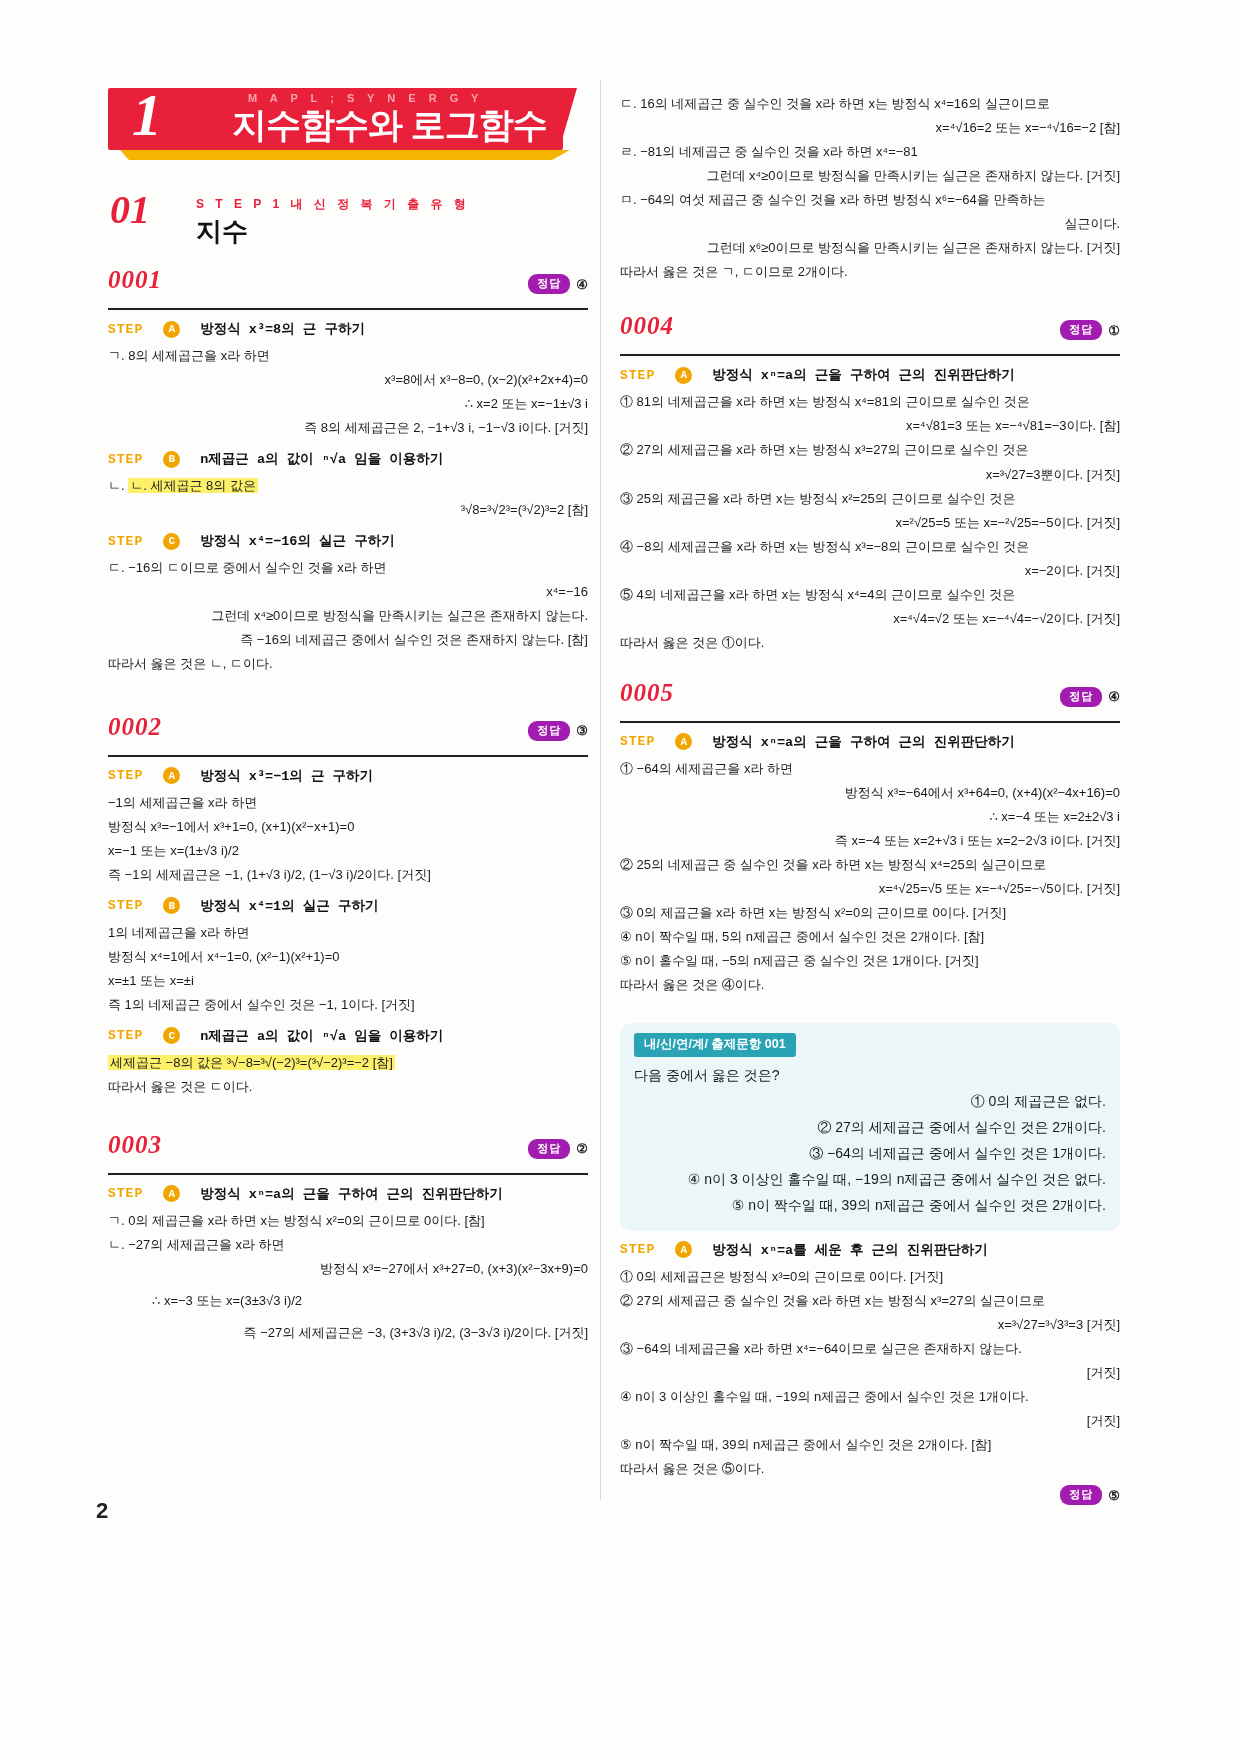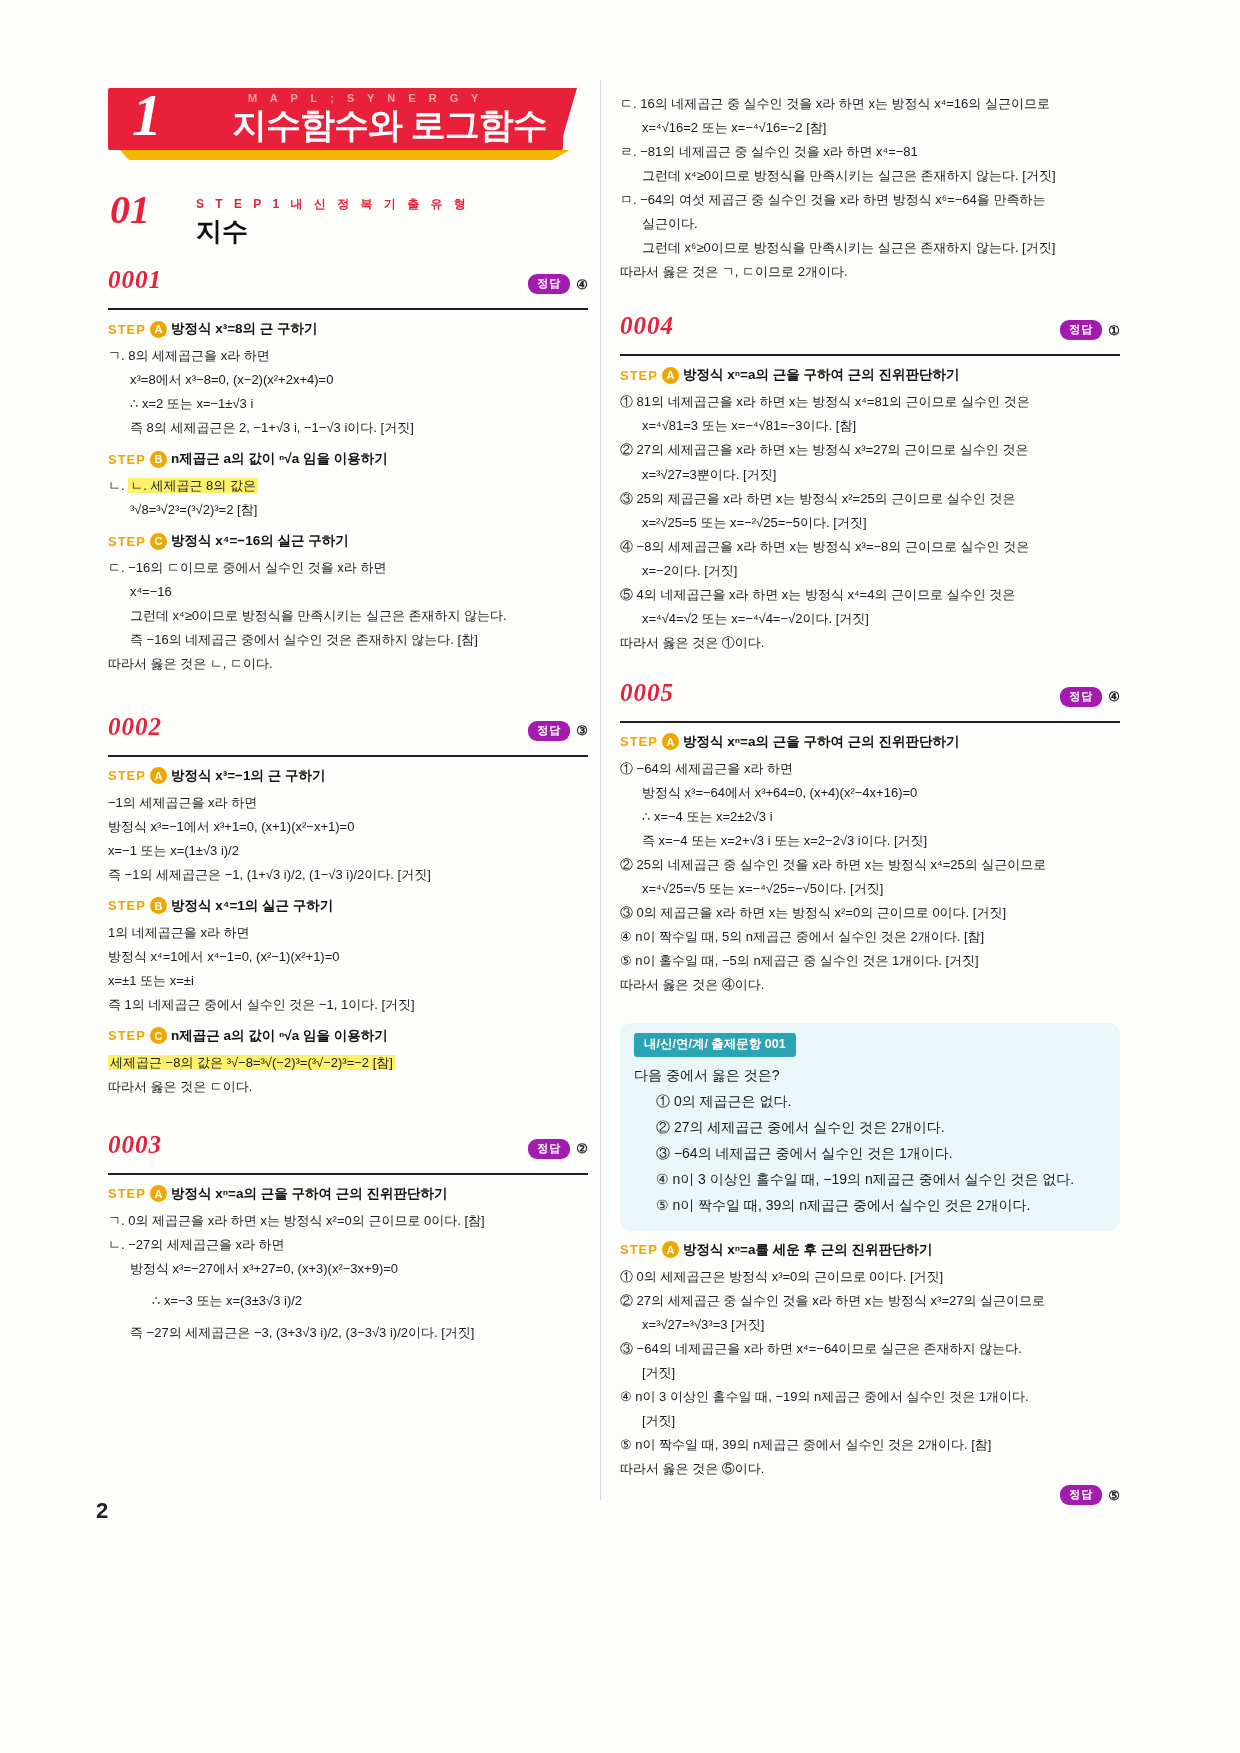--- a/index.html
+++ b/index.html
@@ -89,36 +89,36 @@
     position:absolute;right:0;top:6px;
     display:flex;align-items:center;gap:6px;
   }
   .ans-pill{
     background:#a21caf;color:#fff;border-radius:9px;
     font-size:11px;font-weight:700;padding:2px 9px 3px 9px;
     letter-spacing:1px;
   }
   .ans-val{font-size:13px;font-weight:700;color:#222;}
   .step-line{
-    display:flex;align-items:center;gap:4px;margin:10px 0 6px 0;
+    display:flex;align-items:center;gap:20px;margin:10px 0 6px 0;font-family:Liberation Mono, monospace;
   }
   .step-word{
     font-size:13px;font-weight:800;color:#f0a500;letter-spacing:1px;
   }
   .step-badge{
     display:inline-flex;align-items:center;justify-content:center;
     width:17px;height:17px;border-radius:50%;
     background:#f0a500;color:#fff;font-size:11px;font-weight:800;
   }
   .step-badge.b{background:#f0a500;}
   .step-text{font-size:13.5px;font-weight:700;color:#111;}
   .body-text{
     font-size:13px;line-height:1.85;color:#1a1a1a;
   }
-  .ind1{padding-left:22px;}
+  .ind1{padding-left:22px;text-align:right;}
   .ind2{padding-left:44px;}
   .hl{background:#fdf06a;padding:0 2px;}
   
   .linked-box{
     background:#eaf6f8;border-radius:12px;padding:10px 14px 12px 14px;
     margin-top:6px;margin-bottom:10px;
     position:relative;
   }
   .linked-tag{
     display:inline-block;background:#2aa3b5;color:#fff;

